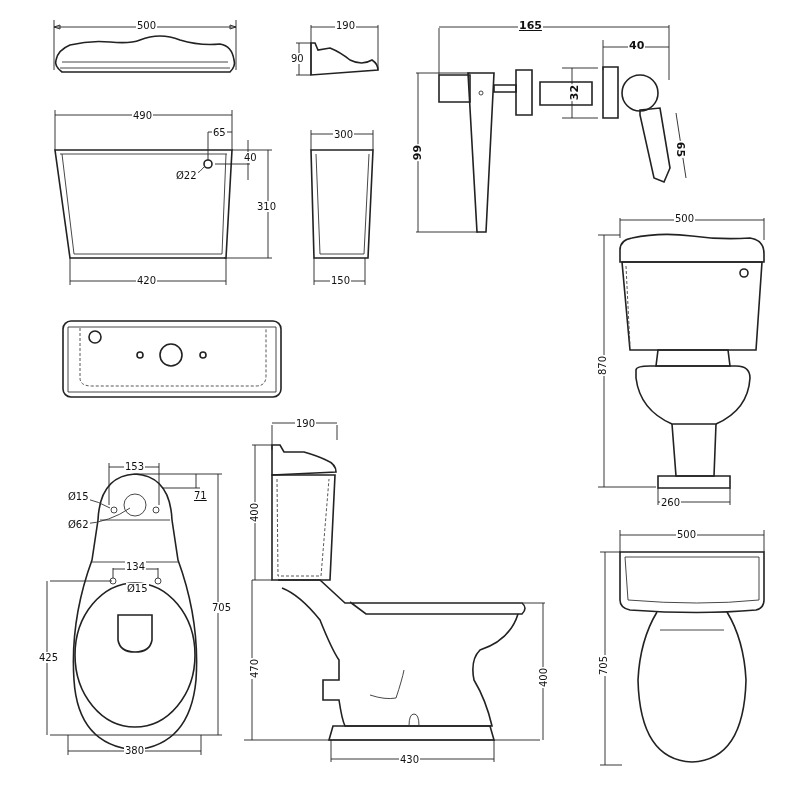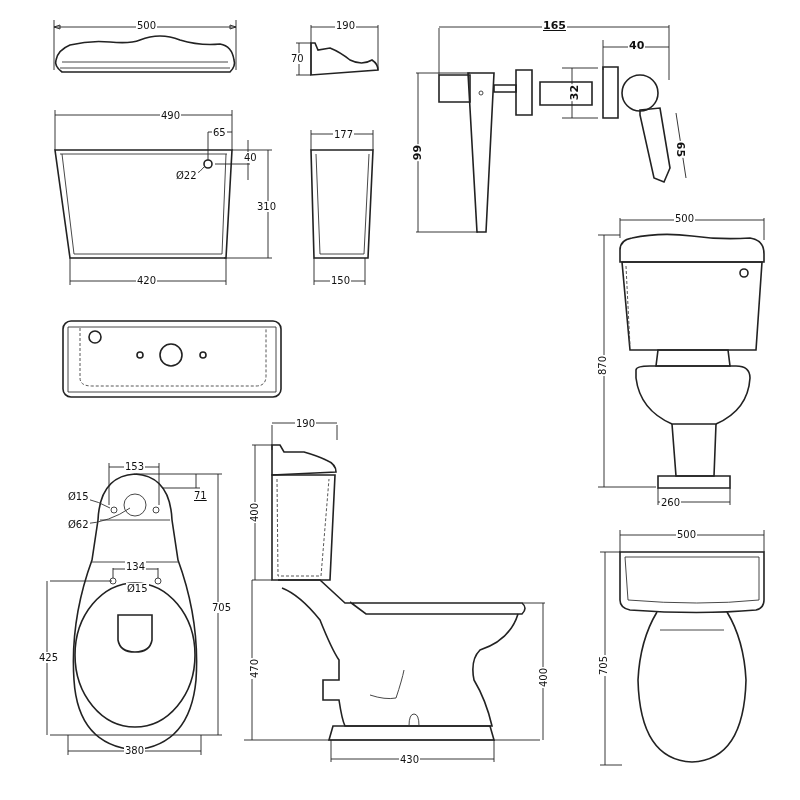--- a/index.html
+++ b/index.html
@@ -132,33 +132,33 @@
     <path class="ln" d="M620 552 L764 552 L764 600 Q764 608 756 610 Q700 615 630 610 Q620 608 620 600 Z"></path>
     <path class="thin" d="M625 557 L759 557 L759 600 Q700 606 628 600 Z"></path>
     <path class="ln" d="M657 612 Q640 640 638 680 Q640 760 692 762 Q744 760 746 680 Q744 640 727 612"></path>
     <path class="thin" d="M660 630 L724 630"></path>
     <path class="dim" d="M600 552 L620 552 M600 765 L622 765 M605 552 L605 765"></path>
   </g>
 </svg>
 
 <div class="lbl" style="left:136px;top:20px;">500</div>
 <div class="lbl" style="left:335px;top:20px;">190</div>
-<div class="lbl" style="left:290px;top:53px;">70</div>
+<div class="lbl" style="left:290px;top:53px;">90</div>
 
-<div class="lbl" style="left:132px;top:110px;margin-left:28px;">490</div>
+<div class="lbl" style="left:132px;top:110px;">490</div>
 <div class="lbl" style="left:212px;top:127px;">65</div>
 <div class="lbl" style="left:243px;top:152px;">40</div>
 <div class="lbl" style="left:175px;top:170px;">Ø22</div>
 <div class="lbl" style="left:256px;top:201px;">310</div>
 <div class="lbl" style="left:136px;top:275px;">420</div>
 
-<div class="lbl" style="left:333px;top:129px;">177</div>
+<div class="lbl" style="left:333px;top:129px;">300</div>
 <div class="lbl" style="left:330px;top:275px;">150</div>
 
-<div class="lbl b" style="left:542px;top:20px;text-decoration:underline;">165</div>
+<div class="lbl b" style="left:518px;top:20px;text-decoration:underline;">165</div>
 <div class="lbl b" style="left:628px;top:40px;">40</div>
 <div class="lbl b rot" style="left:566px;top:87px;">32</div>
 <div class="lbl b rot" style="left:409px;top:147px;">99</div>
 <div class="lbl b rot90" style="left:672px;top:144px;">65</div>
 
 <div class="lbl" style="left:674px;top:213px;">500</div>
 <div class="lbl rot" style="left:592px;top:360px;">870</div>
 <div class="lbl" style="left:660px;top:497px;">260</div>
 
 <div class="lbl" style="left:116px;top:461px;margin-left:8px;">153</div>

